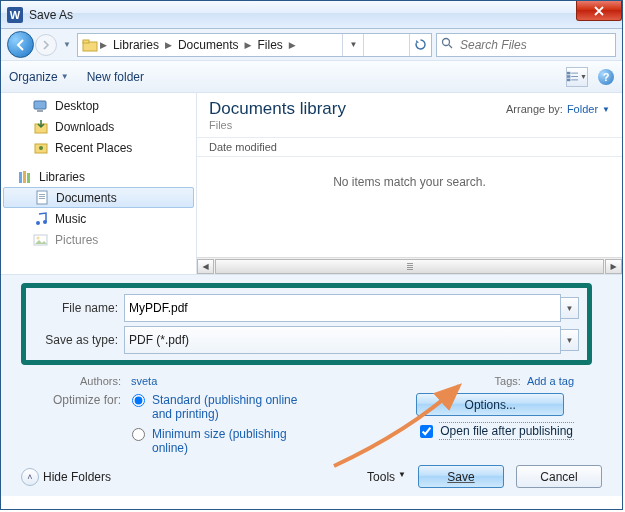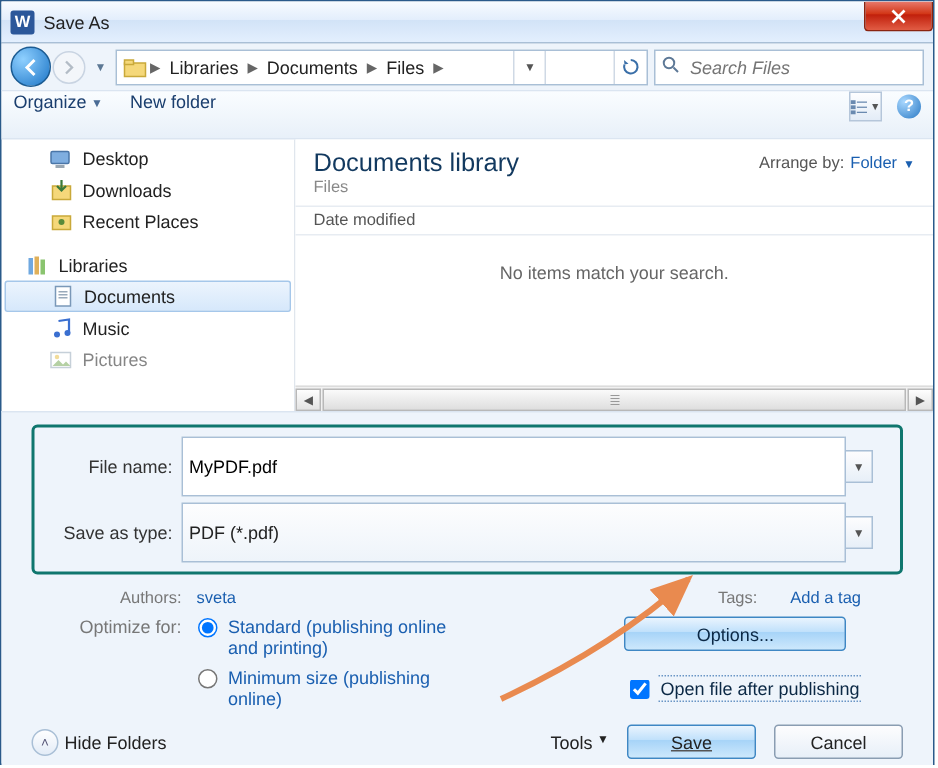--- a/index.html
+++ b/index.html
@@ -87,21 +87,21 @@
   }
   .search .mag { color: #5d7896; margin-right: 4px; }
   .search input {
     border: none; outline: none; font-size: 12px;
     font-style: italic; color: #888; width: 100%;
   }
   
   .toolbar {
     height: 32px; background: linear-gradient(#fafdff, #e8f0f9);
     border-bottom: 1px solid #dbe5f1;
-    display: flex; align-items: flex-start;
+    display: flex; align-items: center;
     padding: 0 8px; gap: 18px;
   }
   .tool-item { color: #1a3e6e; display: flex; align-items: center; gap: 3px; }
   .tool-right { margin-left: auto; display: flex; align-items: center; gap: 10px; }
   .sq-btn {
     width: 22px; height: 20px; border: 1px solid #b5c6da;
     background: linear-gradient(#fefeff, #e3ecf7);
     display: flex; align-items: center; justify-content: center;
   }
   .help-btn {
@@ -146,46 +146,46 @@
   }
   .sb-btn { width: 17px; height: 15px; background: linear-gradient(#fefefe,#e3e3e3); border: 1px solid #b8b8b8; display:flex;align-items:center;justify-content:center;font-size:8px;color:#555;}
   .sb-thumb { flex: 1; margin: 0 1px; height: 15px; background: linear-gradient(#fafafa,#dedede); border: 1px solid #b8b8b8; position:relative;}
   .sb-thumb::after{content:"";position:absolute;left:50%;top:3px;width:6px;height:7px;transform:translateX(-50%);background:repeating-linear-gradient(#999 0 1px,transparent 1px 2px);}
   
   .bottom {
     background: #eef4fb; border-top: 1px solid #dbe5f1;
     flex: 1; padding: 8px 8px 8px 8px;
   }
   .field-block {
-    border: 2px solid #0f766e; border-radius: 4px;
-    padding: 6px 18px 6px 8px; margin: 0 12px 0 12px;
+    border: 5px solid #0f766e; border-radius: 4px;
+    padding: 6px 8px 6px 8px; margin: 0 22px 0 12px;
   }
   .frow { display: flex; align-items: center; margin-bottom: 4px; }
   .frow:last-child { margin-bottom: 0; }
   .flabel { width: 90px; text-align: right; padding-right: 6px; color: #333; }
   .finput {
-    flex: 1; height: 40px; border: 1px solid #a9bfd6; background: #fff;
+    flex: 1; height: 28px; border: 1px solid #a9bfd6; background: #fff;
     padding: 2px 4px; font-size: 12px;
   }
   .fdd {
     width: 18px; height: 22px; border: 1px solid #a9bfd6;
     background: linear-gradient(#fdfdfe,#e7eff8); border-left: none;
     display:flex;align-items:center;justify-content:center;color:#4a6;font-size:8px;color:#555;
   }
   .meta-row { display: flex; padding: 10px 40px 6px 28px; gap: 4px; font-size: 11px; color: #777; }
   .meta-row .lbl { width: 90px; text-align: right; padding-right: 6px; }
   .meta-row .val { color: #1a5fb0; }
-  .meta-row .tags { margin-left: auto; display:flex; gap:22px;align-items:flex-end;}
+  .meta-row .tags { margin-left: auto; display:flex; gap:6px;align-items:flex-end;}
   .opt-area { display: flex; padding: 0 40px 0 28px; }
   .opt-left { display: flex; }
   .opt-left .lbl { width: 90px; text-align: right; padding-right: 6px; color: #777; }
   .radios { display: flex; flex-direction: column; gap: 6px; }
   .radio-row { display: flex; align-items: flex-start; gap: 4px; color: #1a5fb0; }
   .radio-row input { margin-top: 1px; }
-  .opt-right { margin-left: auto; display: flex; flex-direction: column; gap: 16px; align-items: flex-start; }
+  .opt-right { margin-left: auto; display: flex; flex-direction: column; gap: 6px; align-items: flex-start; }
   .options-btn {
     width: 148px; height: 23px;
     background: linear-gradient(#e9f4fe, #bfe0fb 45%, #a7d4f8 46%, #cde8fc);
     border: 1px solid #3e87c4; border-radius: 3px;
     display: flex; align-items: center; justify-content: center;
     color: #0b2845;
   }
   .chk-row { display: flex; align-items: flex-start; gap: 3px; }
   .chk-label { color: #0b2845; border-bottom: 1px dotted #6a95c5; border-top: 1px dotted #6a95c5; padding: 1px;}
   

